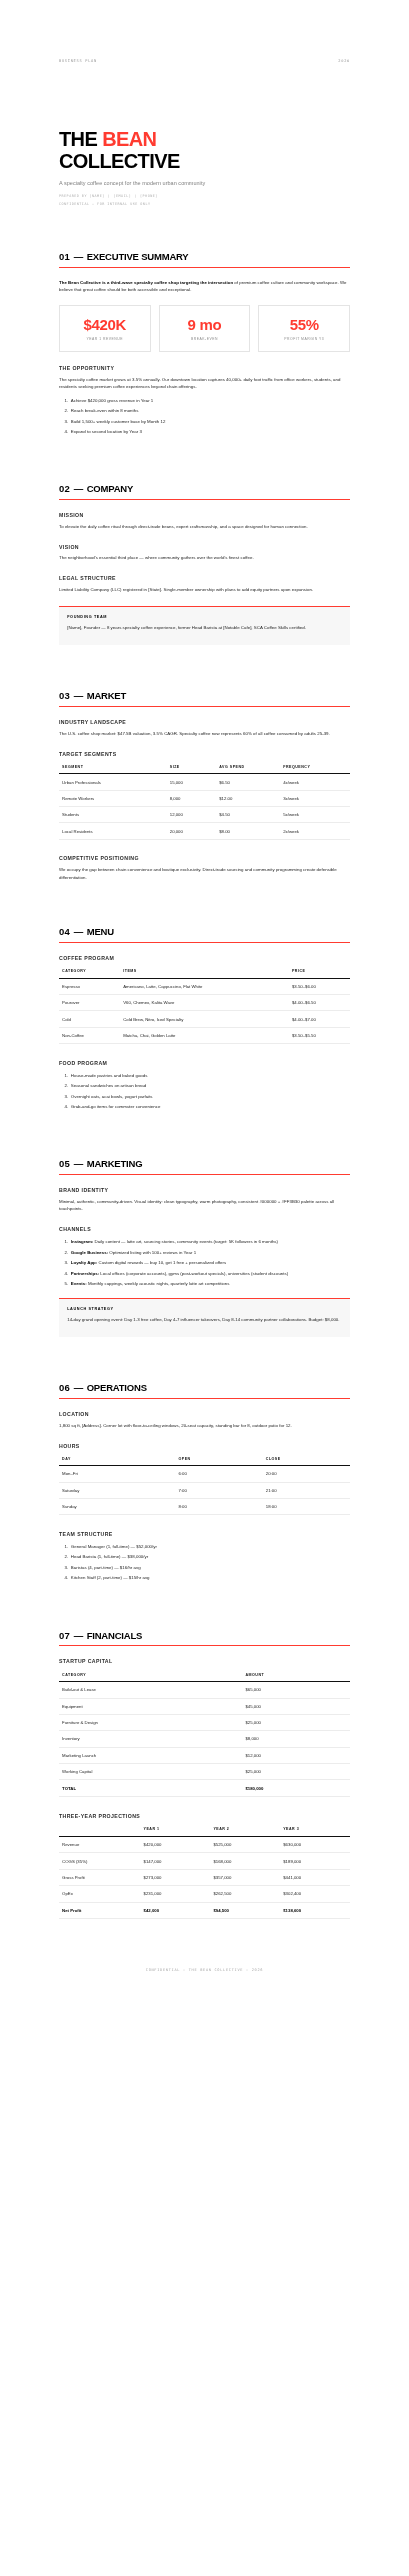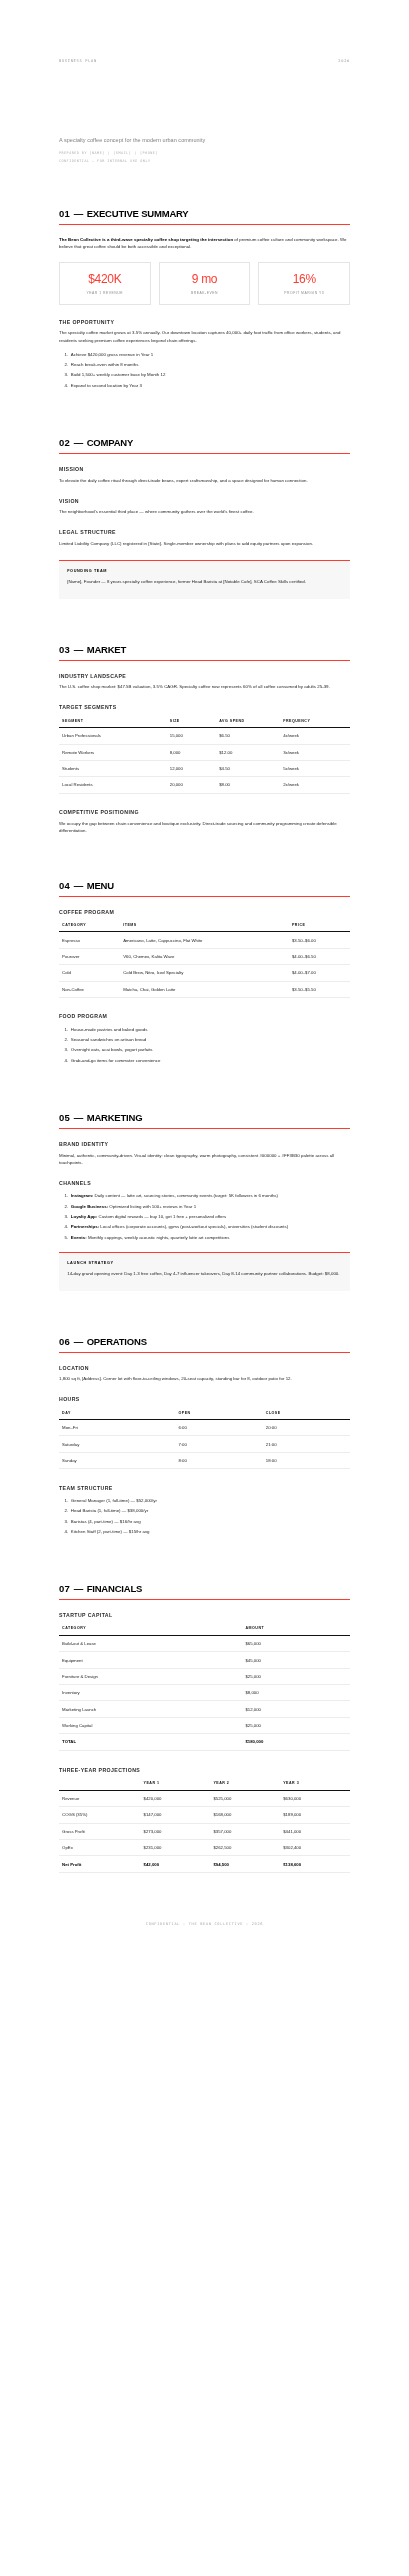--- a/index.html
+++ b/index.html
@@ -113,22 +113,22 @@
     margin-top: 11.3px;
   }
   .stat {
     flex: 1 1 0;
     border: 0.5px solid #e4e4e4;
     padding: 10.3px 4.1px 9.3px;
     text-align: center;
     background: #fff;
   }
   .stat-value {
-    font-size: 12px;
-    font-weight: 400;
+    font-size: 15px;
+    font-weight: 700;
     color: #ff3b30;
     letter-spacing: -0.3px;
     line-height: 1;
   }
   .stat-label {
     margin-top: 5.7px;
     font-size: 3.4px;
     letter-spacing: 0.5px;
     color: #8d8d8d;
     text-transform: uppercase;
@@ -226,20 +226,25 @@
 <body>
 
 <div class="page">
 
   <div class="meta-bar">
     <span>BUSINESS PLAN</span>
     <span>2026</span>
   </div>
 
   <div class="cover">
+    <h1 class="cover-title">
+      <span>THE</span>
+      <span class="accent">BEAN</span><br>
+      <span>COLLECTIVE</span>
+    </h1>
     <div class="cover-sub">A specialty coffee concept for the modern urban community</div>
     <div class="cover-credit">
       <span>PREPARED BY [NAME]</span><span class="sep">|</span><span>[EMAIL]</span><span class="sep">|</span><span>[PHONE]</span>
     </div>
     <div class="cover-conf">CONFIDENTIAL — FOR INTERNAL USE ONLY</div>
   </div>
 
   <div class="section">
     <h2 class="section-head">
       <span class="num">01</span><span class="dash">—</span><span>EXECUTIVE SUMMARY</span>
@@ -253,21 +258,21 @@
     <div class="stats">
       <div class="stat">
         <div class="stat-value">$420K</div>
         <div class="stat-label">YEAR 1 REVENUE</div>
       </div>
       <div class="stat">
         <div class="stat-value">9 mo</div>
         <div class="stat-label">BREAK-EVEN</div>
       </div>
       <div class="stat">
-        <div class="stat-value">16%</div>
+        <div class="stat-value">55%</div>
         <div class="stat-label">PROFIT MARGIN Y3</div>
       </div>
     </div>
 
     <h3 class="sub">THE OPPORTUNITY</h3>
     <p class="body">The specialty coffee market grows at 3.5% annually. Our downtown location captures 40,000+ daily foot traffic from office workers, students, and residents seeking premium coffee experiences beyond chain offerings.</p>
 
     <ol class="numlist">
       <li>Achieve $420,000 gross revenue in Year 1</li>
       <li>Reach break-even within 8 months</li>

